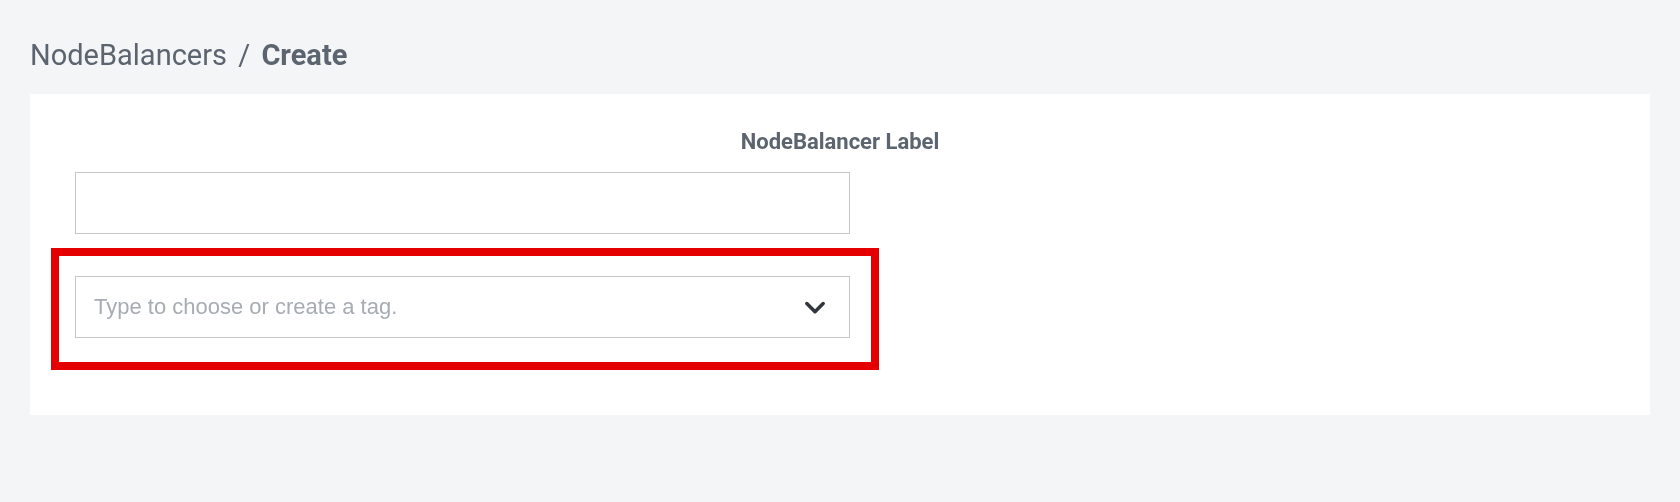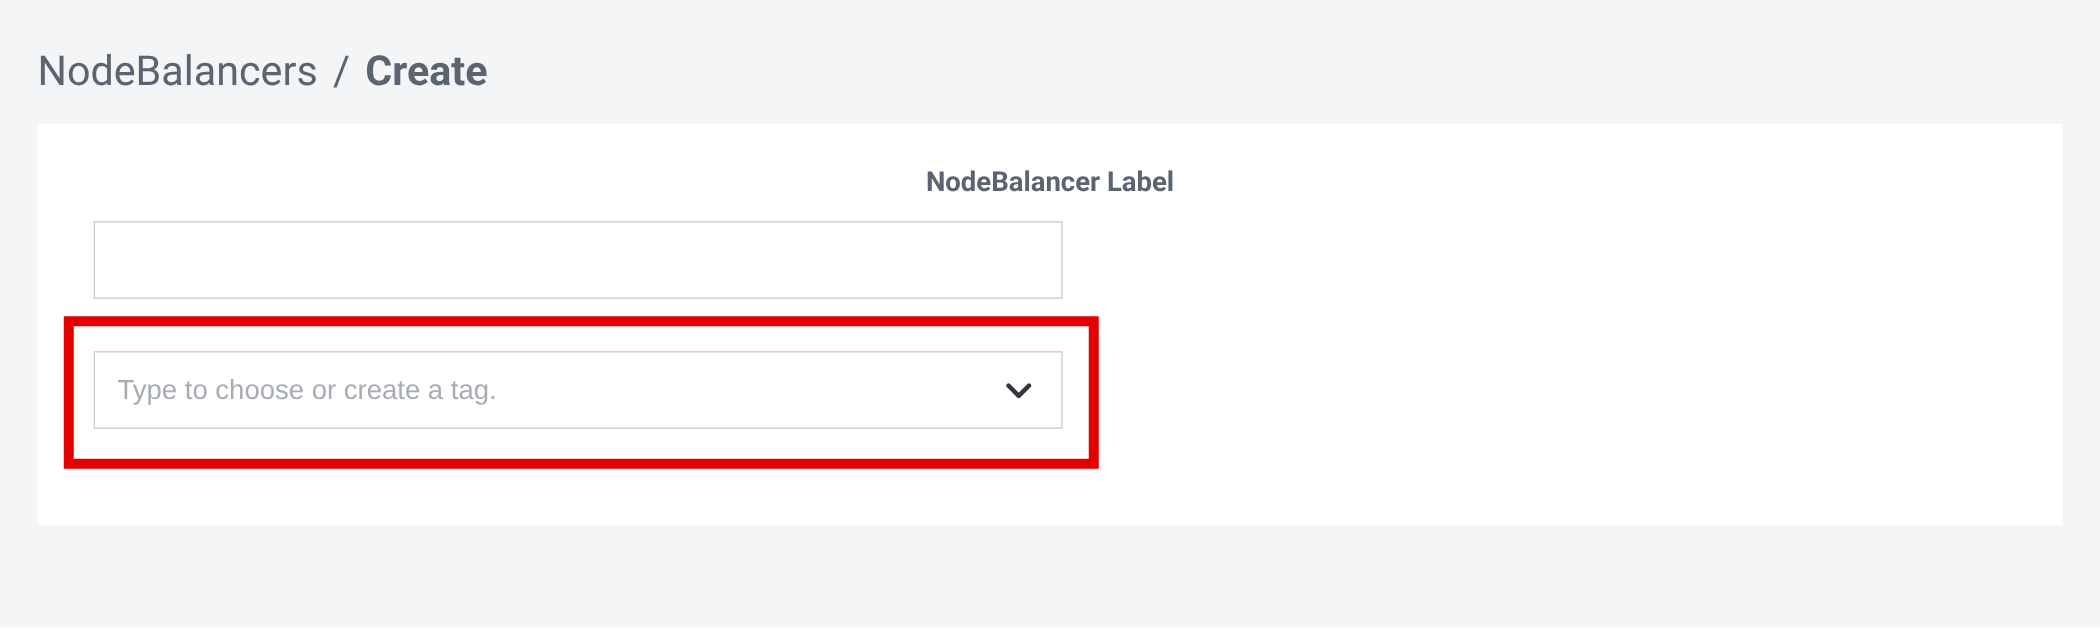--- a/index.html
+++ b/index.html
@@ -9,21 +9,21 @@
     }
     body {
       font-family: -apple-system, BlinkMacSystemFont, "Segoe UI", Roboto, Helvetica, Arial, sans-serif;
       background-color: #f4f5f7;
       width: 1680px;
       height: 502px;
       overflow: hidden;
     }
     .breadcrumb {
       padding: 38px 30px 22px 30px;
-      font-size: 33px;
+      font-size: 29px;
       color: #5c6470;
       font-weight: 400;
     }
     .breadcrumb-link {
       color: #5c6470;
       font-weight: 400;
     }
     .breadcrumb-separator {
       color: #5c6470;
       margin: 0 4px;

